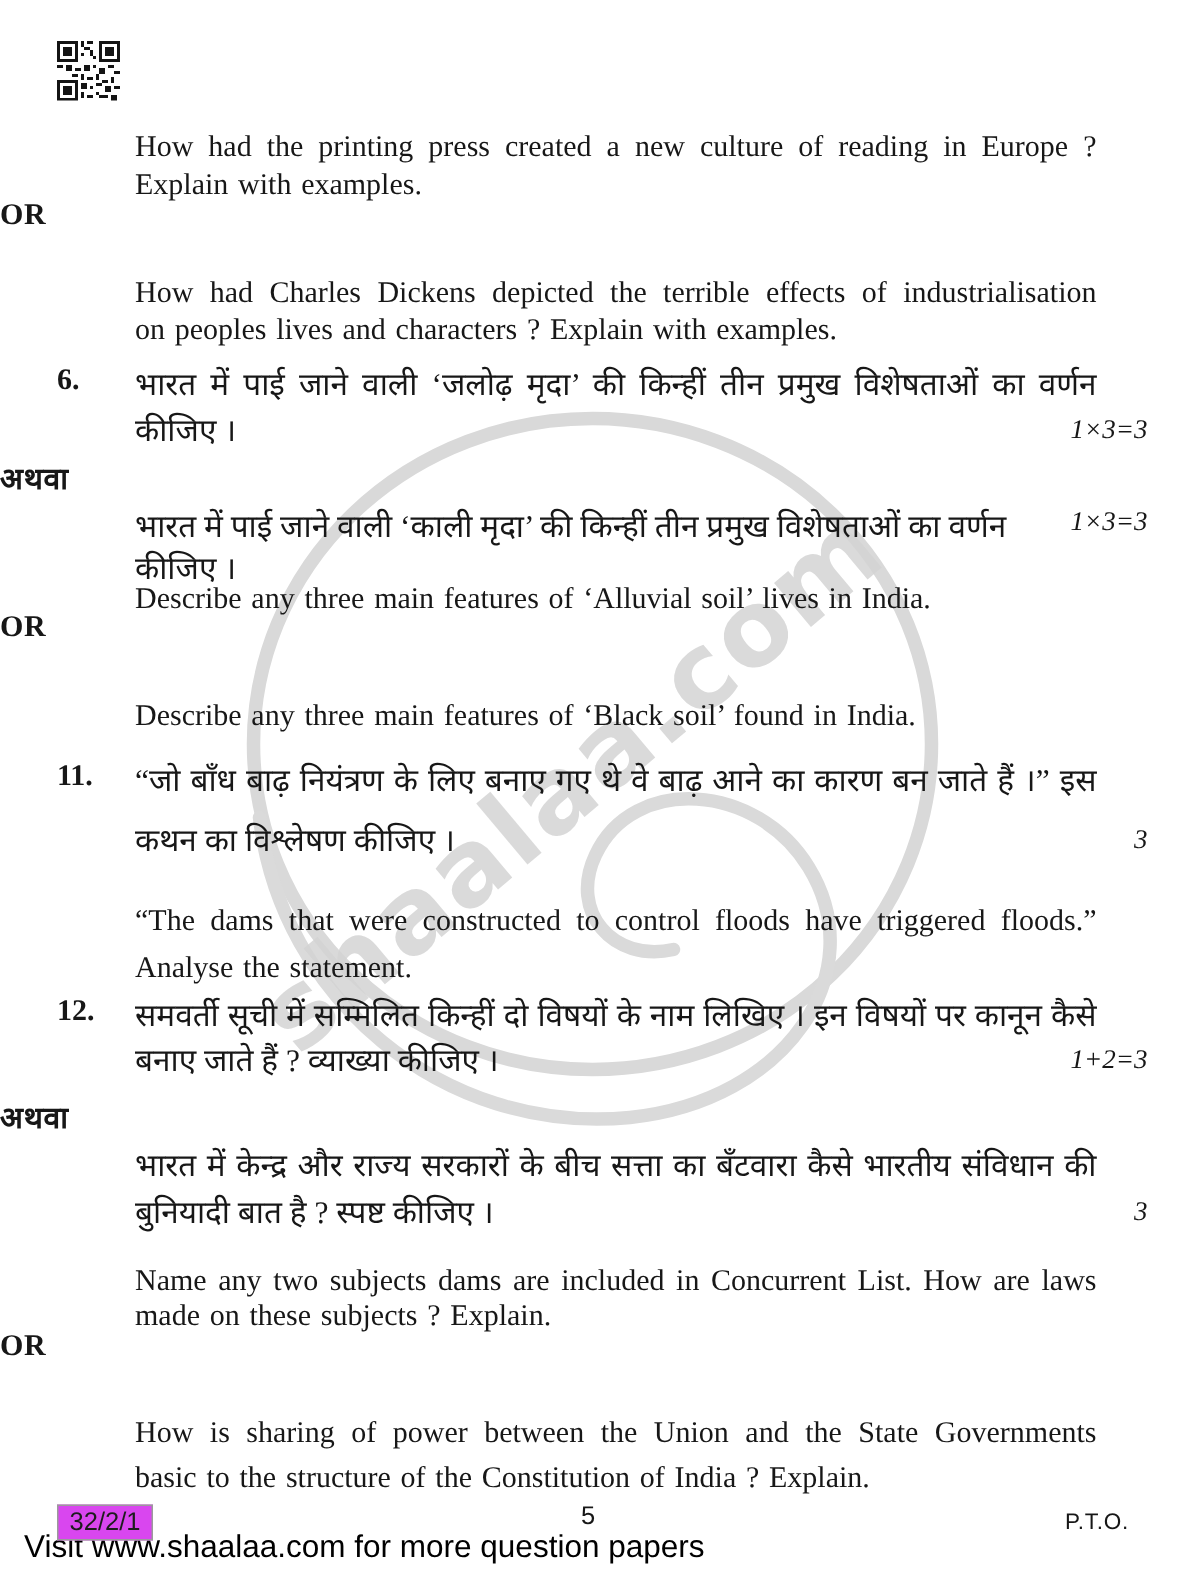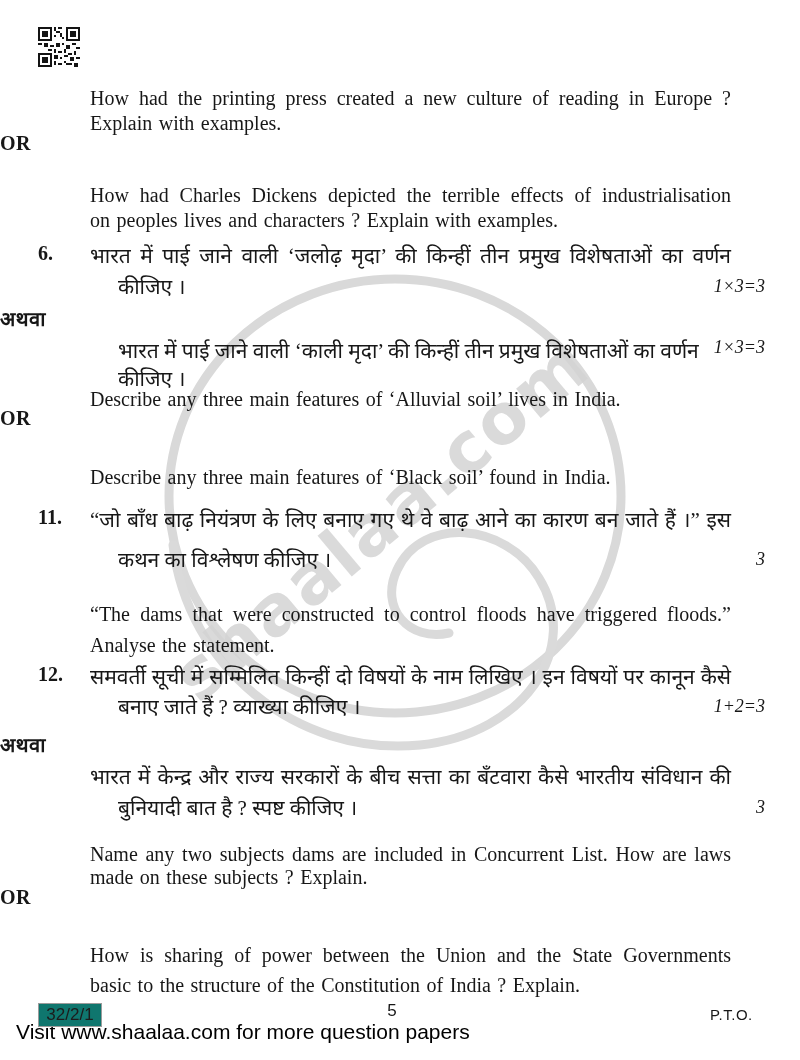--- a/index.html
+++ b/index.html
@@ -7,29 +7,29 @@
           font-family:"Liberation Serif","DejaVu Serif",serif; color:#171717; }
   .wm { position:absolute; left:0; top:0; width:800px; height:1060px; z-index:0; }
   .z { position:absolute; z-index:2; }
   .qr { left:38px; top:27px; width:42px; height:40px; }
 
   .eline { position:absolute; z-index:2; left:90px; width:641px; font-size:20px; line-height:25px; word-spacing:1.5px;margin-top:16px; }
   .hline { position:absolute; z-index:2; left:90px; width:641px; font-size:21px; line-height:28px; }
   .jl { text-align:justify; text-align-last:justify; }
   .qnum { position:absolute; z-index:2; left:38px; font-weight:700; font-size:20px; }
   .qrow { position:absolute; z-index:2; left:90px; width:675px; }
-  .qrow .t { display:block; width:641px; font-size:21px; line-height:28px;margin-left:28px; }
+  .qrow .t { display:block; width:641px; font-size:21px; line-height:28px; }
   .marks { position:absolute; right:0; top:3px; font-style:italic; font-size:18px; white-space:nowrap; }
   .qrow.single { display:flex; justify-content:space-between; align-items:flex-start; }
   .qrow.single .t { display:inline; width:auto; }
   .qrow.single .marks { position:static; }
   .or { position:absolute; z-index:2; left:0; width:760px; font-weight:700; font-size:20px; letter-spacing:0.5px; }
 
   .code-box { position:absolute; z-index:3; left:38px; top:1003px; width:62px; height:22px; border:1px solid #9b9b9b;
-              display:flex; align-items:center; justify-content:center; background:#0f766e;
+              display:flex; align-items:center; justify-content:center; background:#d946ef;
               font-family:"Liberation Sans","DejaVu Sans",sans-serif; font-size:17px; color:#1c1c1c; }
   .pageno { position:absolute; z-index:2; left:0; top:1001px; width:784px; text-align:center;
             font-family:"Liberation Sans","DejaVu Sans",sans-serif; font-size:17px; }
   .pto { position:absolute; z-index:2; left:710px; top:1006px;
          font-family:"Liberation Sans","DejaVu Sans",sans-serif; font-size:15px; letter-spacing:0.5px;text-align:center; }
   .site { position:absolute; z-index:2; left:16px; top:1020px;
           font-family:"Liberation Sans","DejaVu Sans",sans-serif; font-size:21px; color:#000000; white-space:nowrap; }
 </style>
 </head>
 <body>

